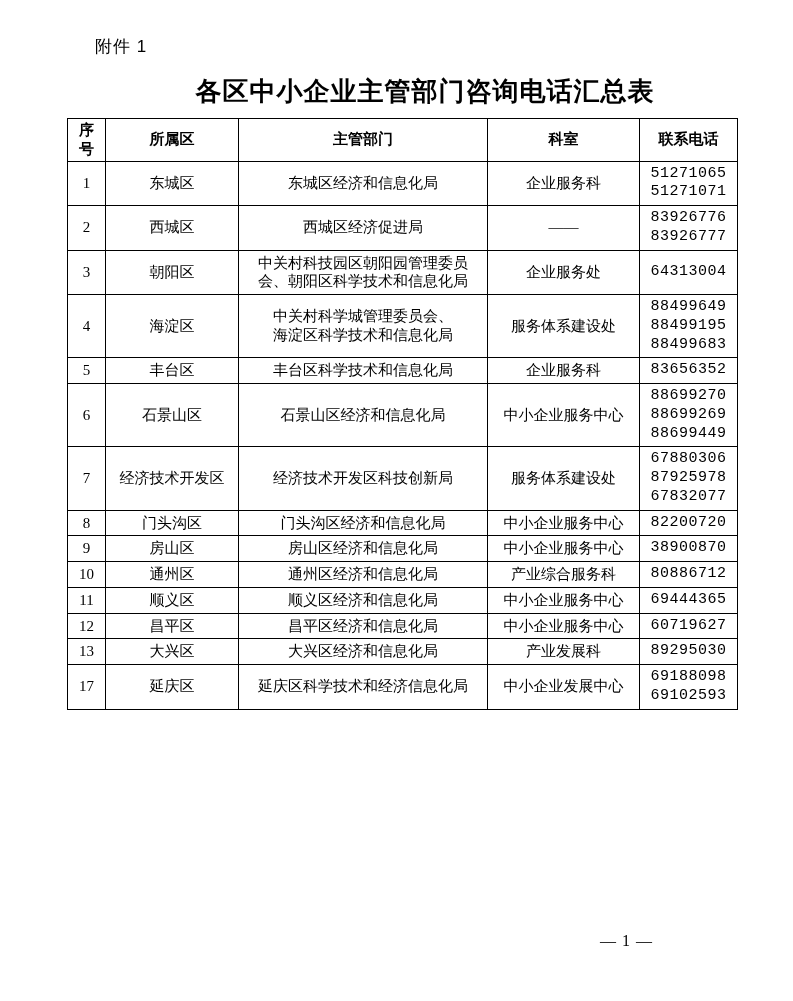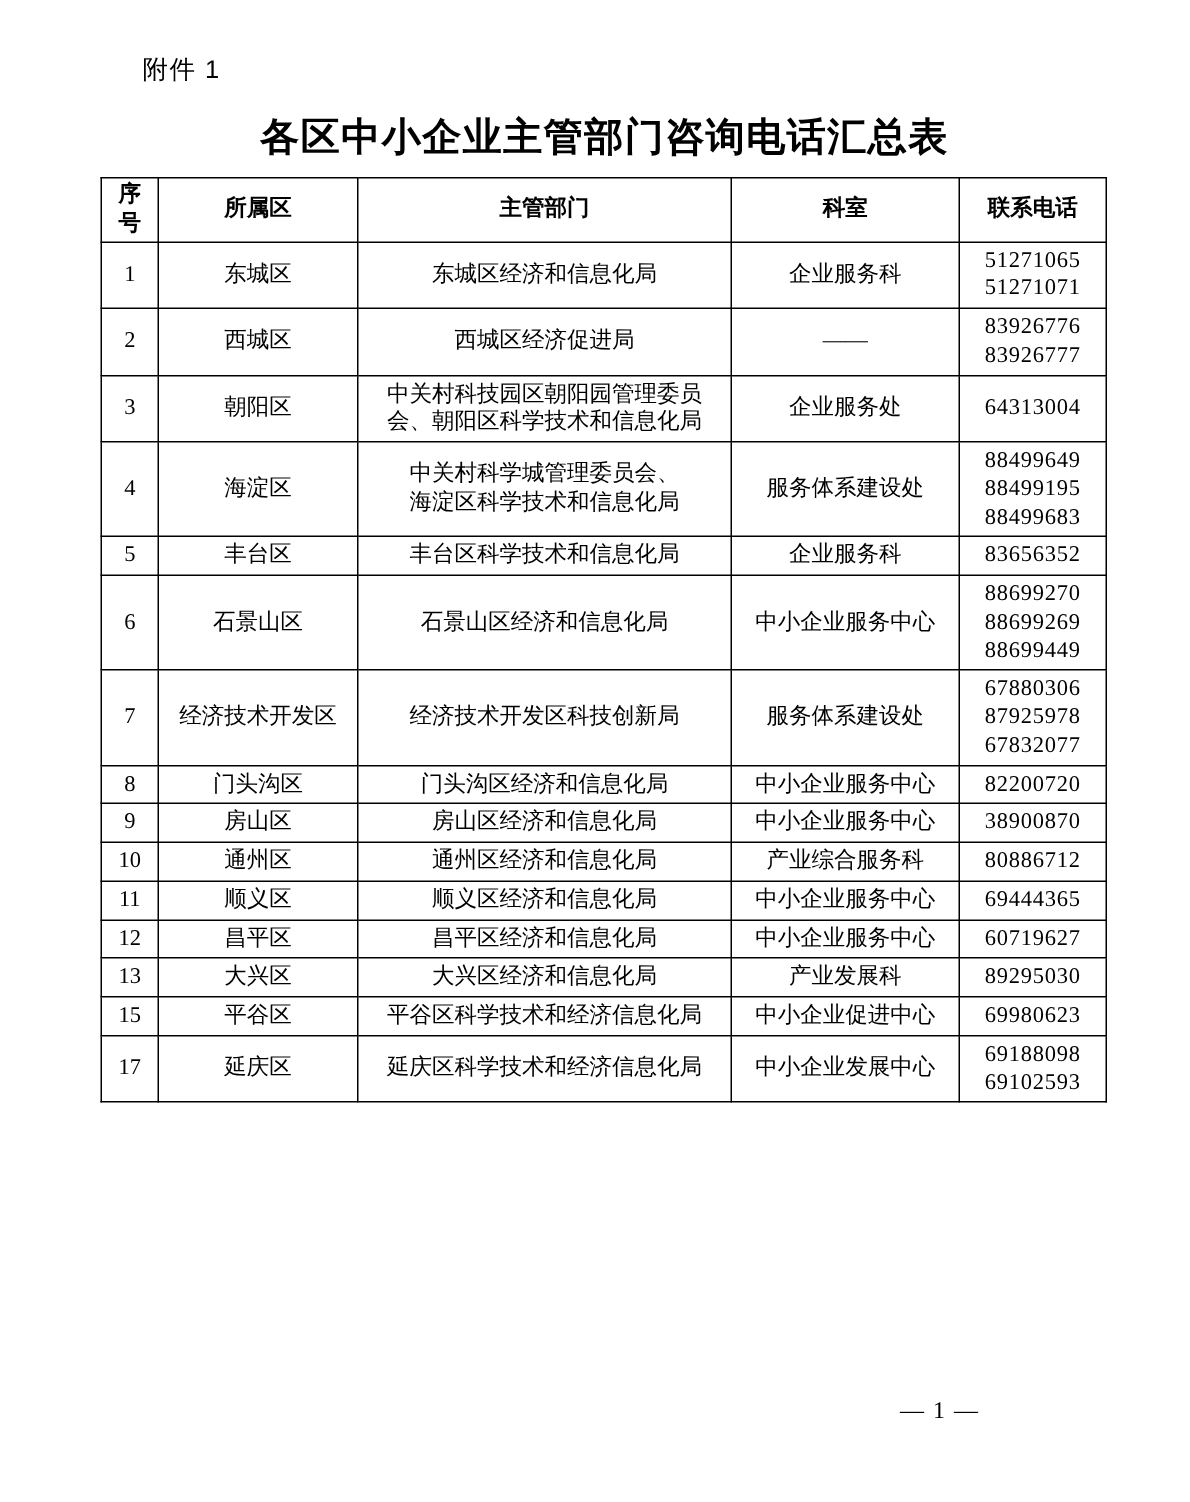--- a/index.html
+++ b/index.html
@@ -19,21 +19,21 @@
   .attachment-label {
     position: absolute;
     left: 95px;
     top: 35px;
     font-size: 17px;
     font-family: "Liberation Sans", "DejaVu Sans", sans-serif;
     letter-spacing: 1px;
   }
   .doc-title {
     position: absolute;
-    left: 60px;
+    left: 82px;
     top: 74px;
     width: 686px;
     text-align: center;
     font-size: 26px;
     font-weight: bold;
     letter-spacing: 1px;
     white-space: nowrap;
   }
   table.phone-table {
     position: absolute;
@@ -59,20 +59,21 @@
     white-space: pre-line;
     word-break: break-all;
   }
   table.phone-table th {
     font-weight: bold;
     font-size: 15px;
     padding: 2px 2px;
   }
   table.phone-table td.cell-phones {
     letter-spacing: 0.5px;
+    font-family: Liberation Mono, monospace;
   }
   .page-number {
     position: absolute;
     left: 600px;
     top: 932px;
     font-size: 16px;
     letter-spacing: 1px;
     white-space: nowrap;
   }
 </style>
@@ -199,27 +200,20 @@
           <td class="cell-phones">60719627</td>
         </tr>
         <tr>
           <td class="cell-number">13</td>
           <td class="cell-district">大兴区</td>
           <td class="cell-department">大兴区经济和信息化局</td>
           <td class="cell-office">产业发展科</td>
           <td class="cell-phones">89295030</td>
         </tr>
         <tr>
-          <td class="cell-number">15</td>
-          <td class="cell-district">平谷区</td>
-          <td class="cell-department">平谷区科学技术和经济信息化局</td>
-          <td class="cell-office">中小企业促进中心</td>
-          <td class="cell-phones">69980623</td>
-        </tr>
-        <tr>
           <td class="cell-number">17</td>
           <td class="cell-district">延庆区</td>
           <td class="cell-department">延庆区科学技术和经济信息化局</td>
           <td class="cell-office">中小企业发展中心</td>
           <td class="cell-phones">69188098
 69102593</td>
         </tr>
       </tbody>
   </table>
 

